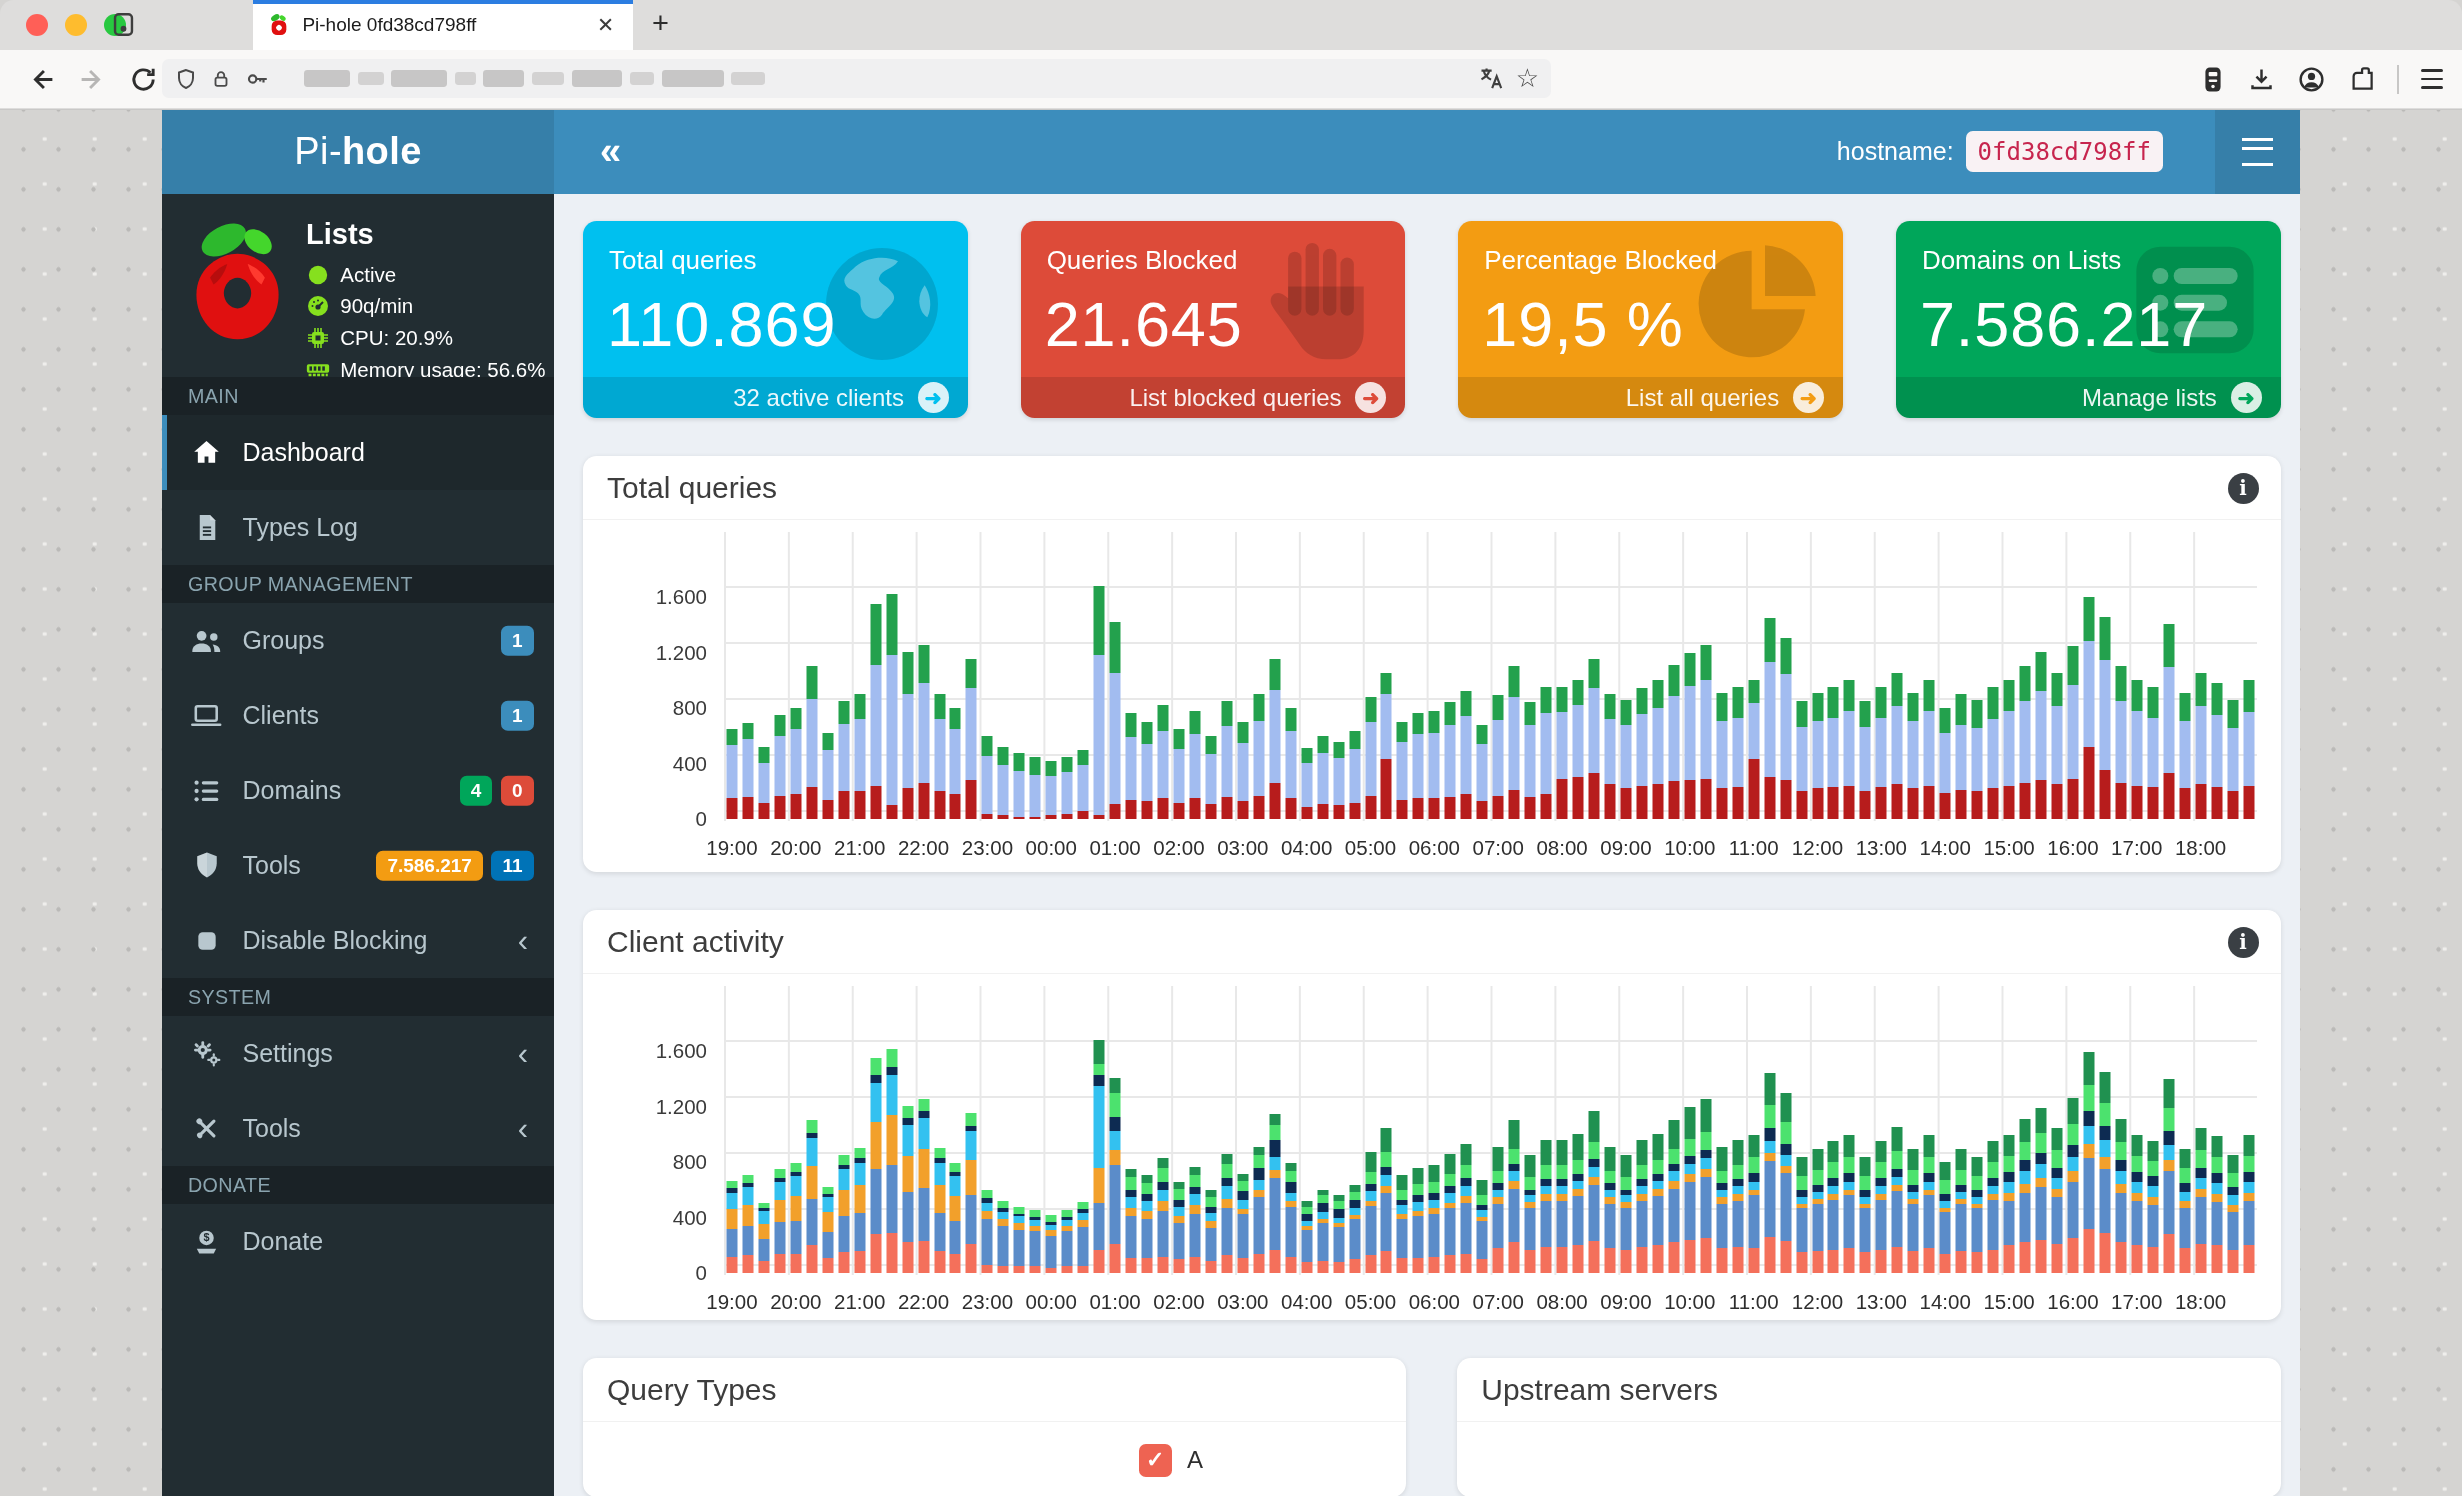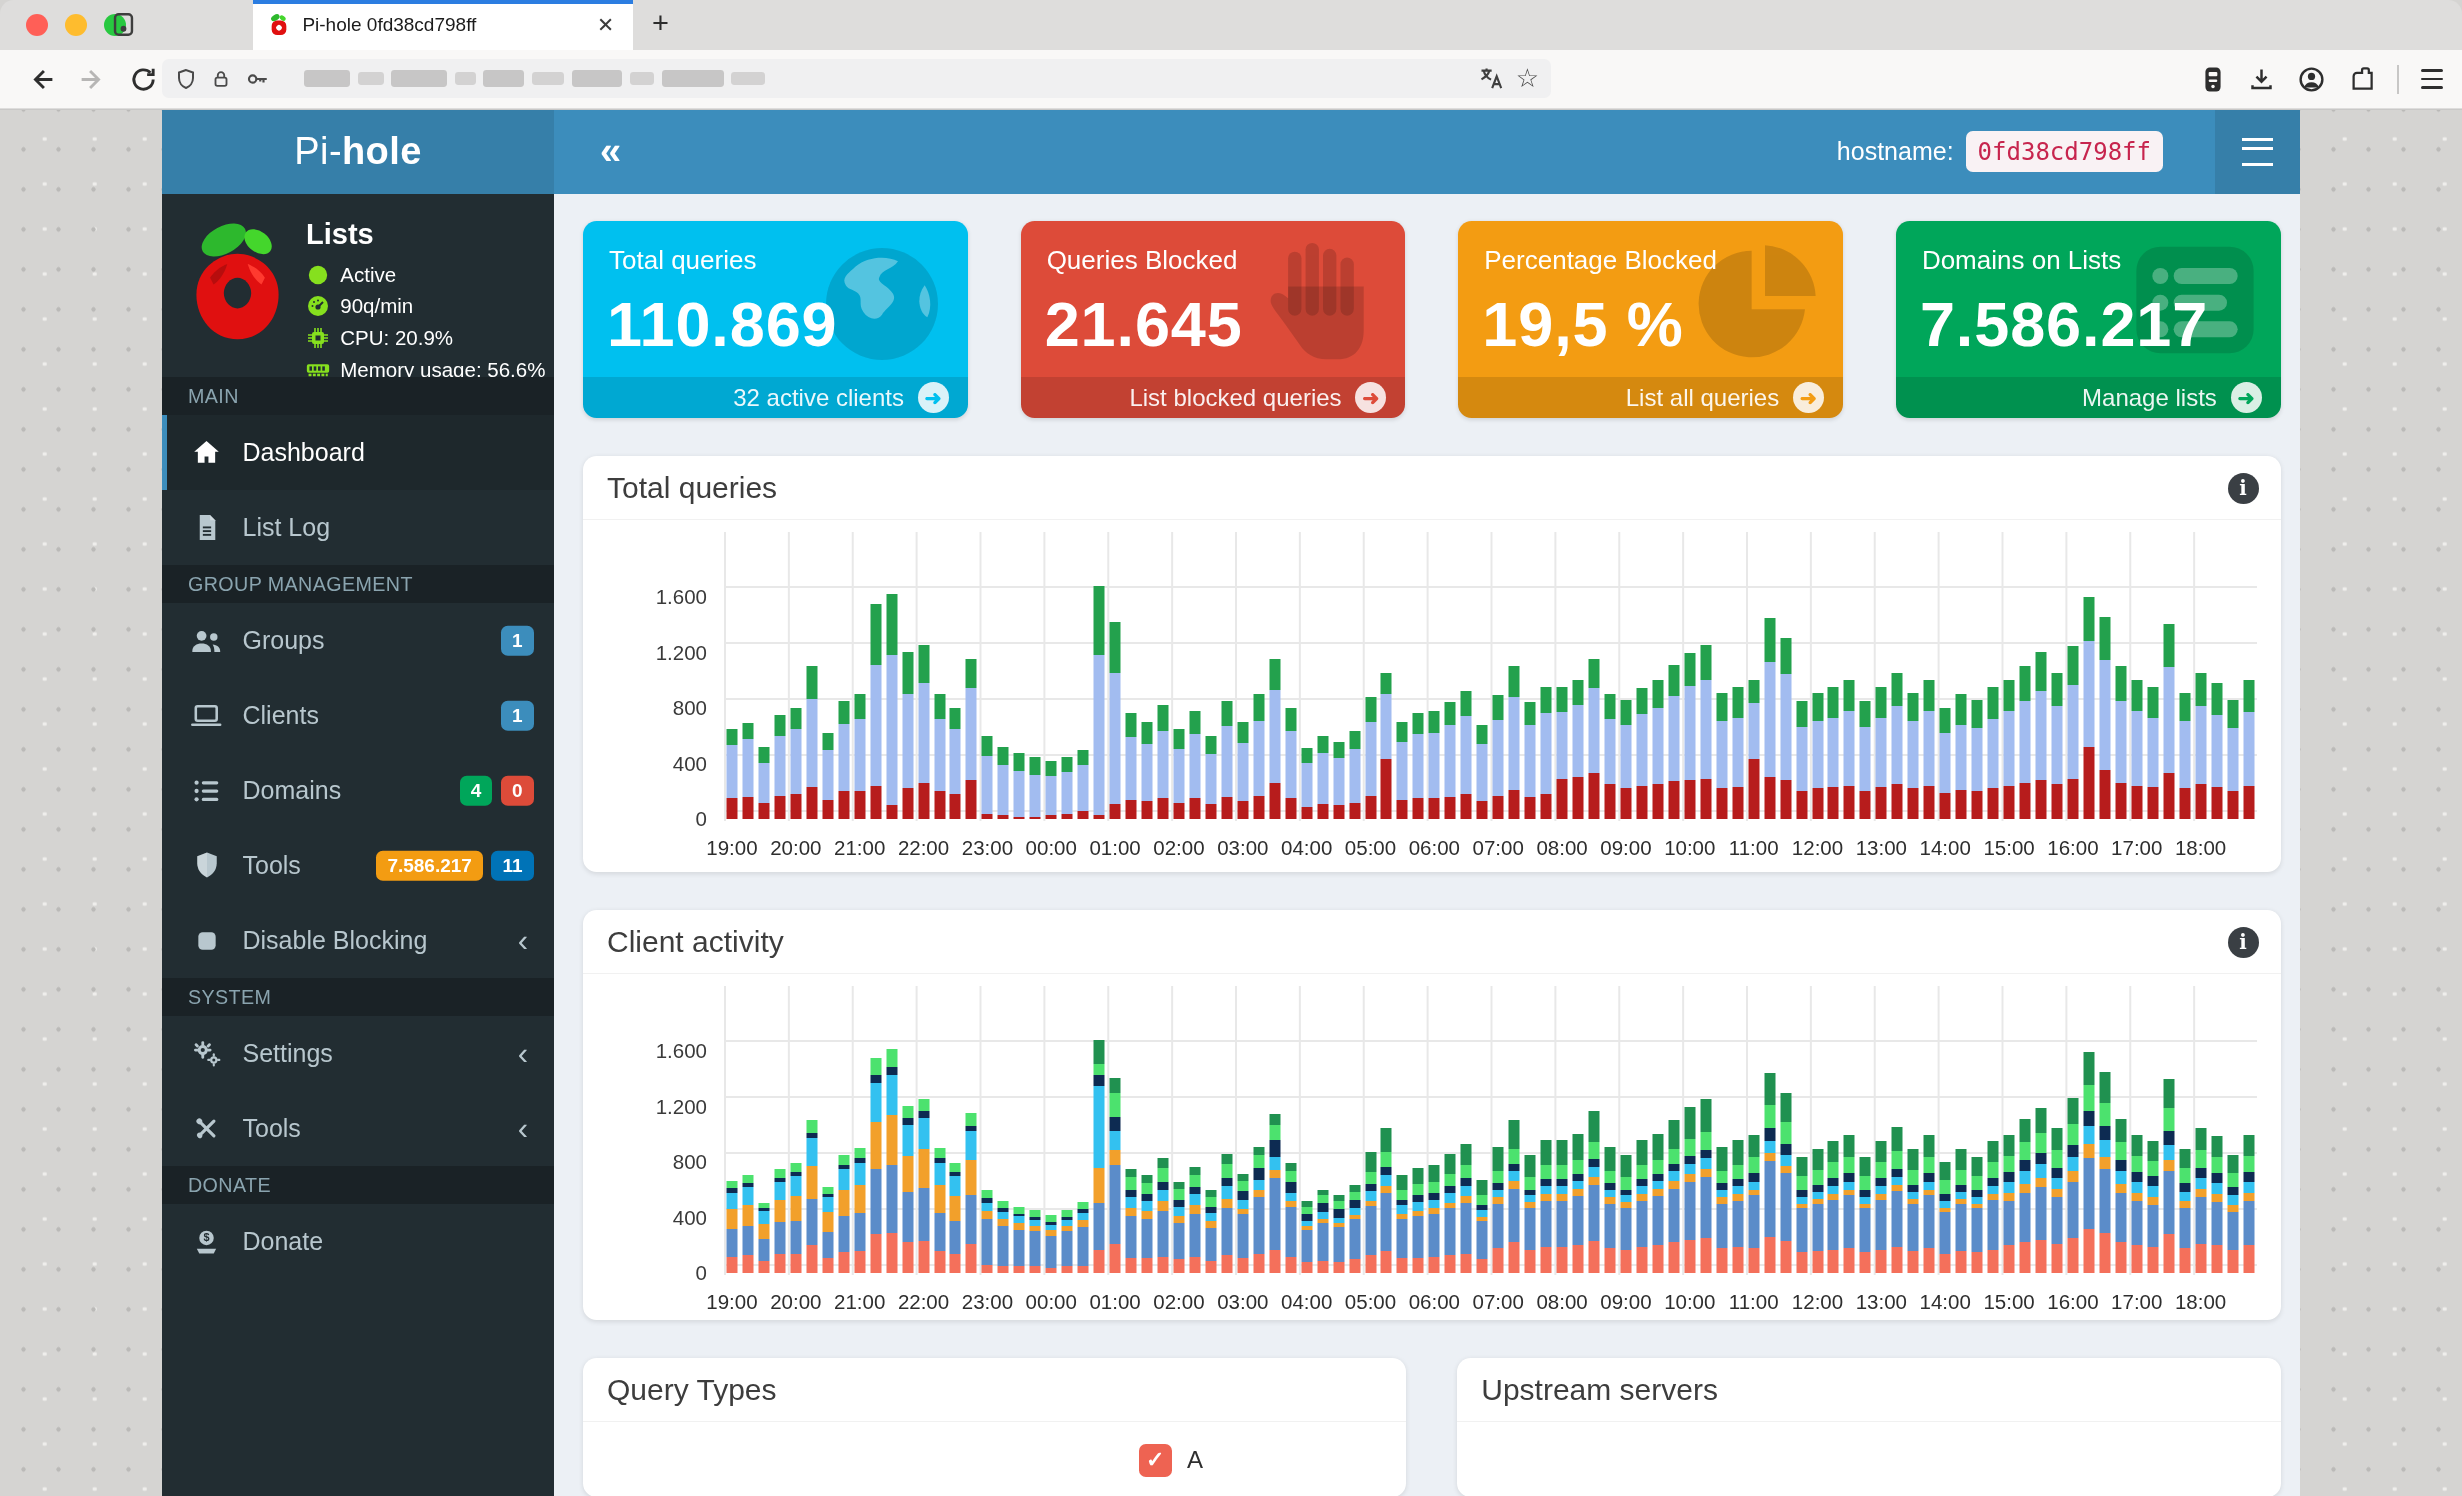--- a/index.html
+++ b/index.html
@@ -75,21 +75,21 @@
   .sb-badges{position:absolute;right:20.5px;top:50%;transform:translateY(-50%);display:flex;gap:8.5px}
   .sb-badge{color:#fff;font-size:19px;font-weight:700;padding:4.3px 11px;border-radius:6.8px}
   .sb-chev{position:absolute;right:26px;top:50%;transform:translateY(-50%);font-size:31px;color:#b8c7ce}
   
   .content{position:absolute;left:392px;top:0;width:1747px;height:1388px;box-sizing:border-box;
     padding:112px 20.5px 0 29px;overflow:hidden}
   .cards{display:grid;grid-template-columns:repeat(4,1fr);gap:53px;margin-bottom:38px}
   .card{position:relative;height:197px;border-radius:13.7px;color:#fff;overflow:hidden;
     box-shadow:0 1.7px 4.3px rgba(0,0,0,.12)}
   .card .ct{font-size:26px;margin:24px 0 0 26px;position:relative;z-index:2}
-  .card .cv{font-size:63px;font-weight:700;margin:12px 0 0 24px;position:relative;z-index:2;letter-spacing:0.9px}
+  .card .cv{font-size:63px;font-weight:400;margin:12px 0 0 24px;position:relative;z-index:2;letter-spacing:0.9px}
   .card .cwm{position:absolute;right:22px;top:19px;z-index:1;opacity:.95}
   .card .cf{position:absolute;left:0;right:0;bottom:0;height:41px;background:rgba(0,0,0,.12);
     display:flex;align-items:center;justify-content:flex-end;gap:13.7px;padding-right:19px;font-size:24px;
     color:rgba(255,255,255,.92);z-index:2}
   .goarrow{width:31px;height:31px;border-radius:50%;background:rgba(255,255,255,.85);
     display:flex;align-items:center;justify-content:center;font-size:20.5px;font-weight:700}
   .panel{background:#fff;border-radius:13.7px;box-shadow:0 1.7px 5.1px rgba(0,0,0,.10);margin-bottom:38px;position:relative}
   .phead{display:flex;align-items:center;justify-content:space-between;padding:15.4px 22px 13.7px 24px;
     border-bottom:1.7px solid #f1f1f1}
   .phead h2{margin:0;font-size:30px;font-weight:500;color:#3d3d3d}
@@ -344,21 +344,21 @@
             <svg width="26" height="29" viewBox="0 0 24 28" fill="currentColor">
               <path d="M5 2h10l5 5v19H5z"></path>
               <path d="M15 2v5h5" fill="rgba(255,255,255,.35)"></path>
               <g fill="#222d32">
                 <rect x="8" y="13" width="8" height="1.8"></rect>
                 <rect x="8" y="16.6" width="8" height="1.8"></rect>
                 <rect x="8" y="20.2" width="8" height="1.8"></rect>
               </g>
             </svg>
           </span>
-          <span>List Log</span>
+          <span>Types Log</span>
         </div>
         <div class="sb-header">GROUP MANAGEMENT</div>
         <div class="sb-item">
           <span class="mic">
             <svg width="32.5" height="27" viewBox="0 0 28 22" fill="currentColor">
               <circle cx="10" cy="7" r="4.2"></circle>
               <path d="M2 20c0-4.2 3.6-6.4 8-6.4s8 2.2 8 6.4v1H2z"></path>
               <circle cx="20.5" cy="8" r="3.2"></circle>
               <path d="M19.5 14.4c3.8.4 6.5 2.4 6.5 5.6v1h-5v-1c0-2.2-.5-4.1-1.5-5.6z"></path>
             </svg>

